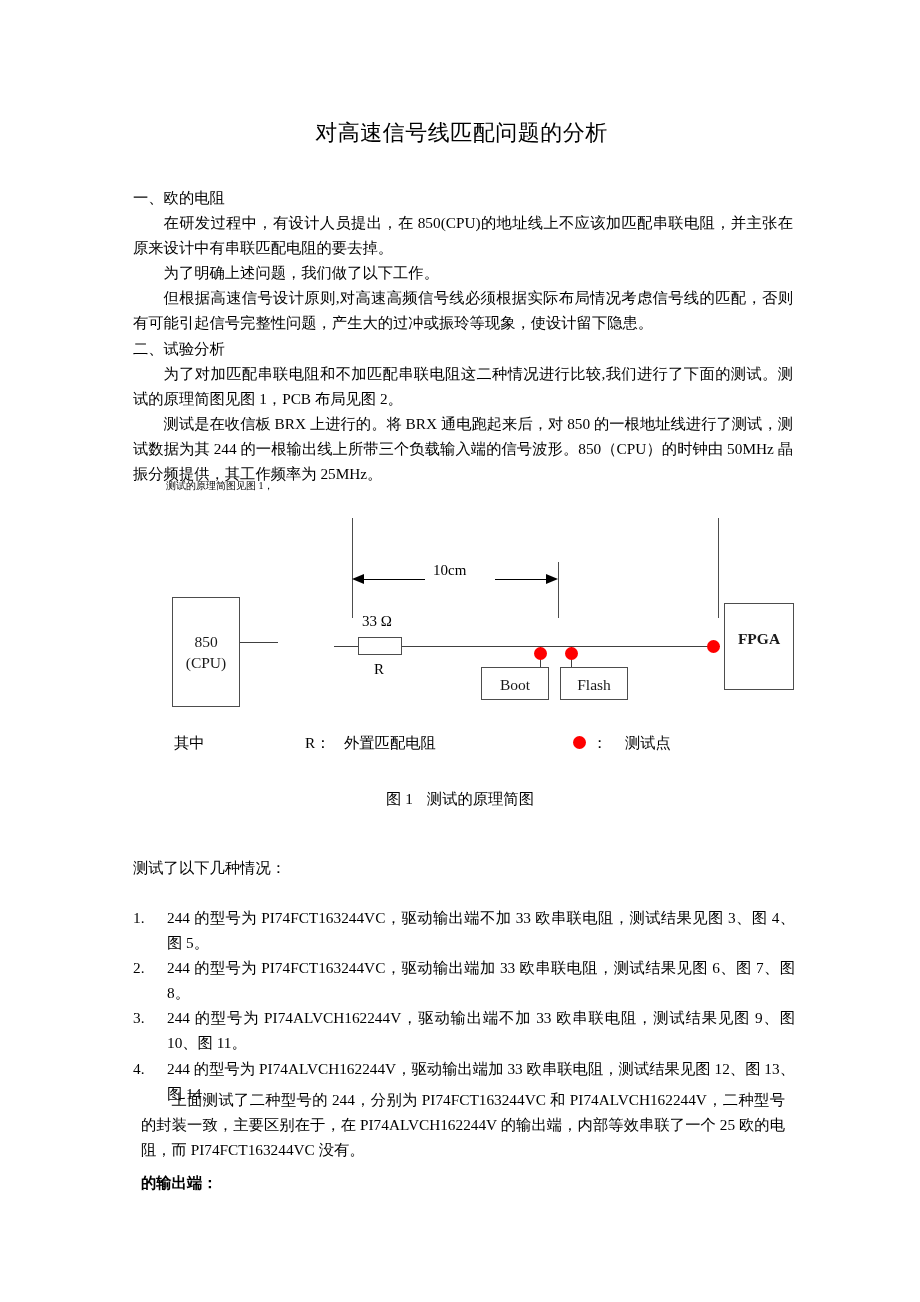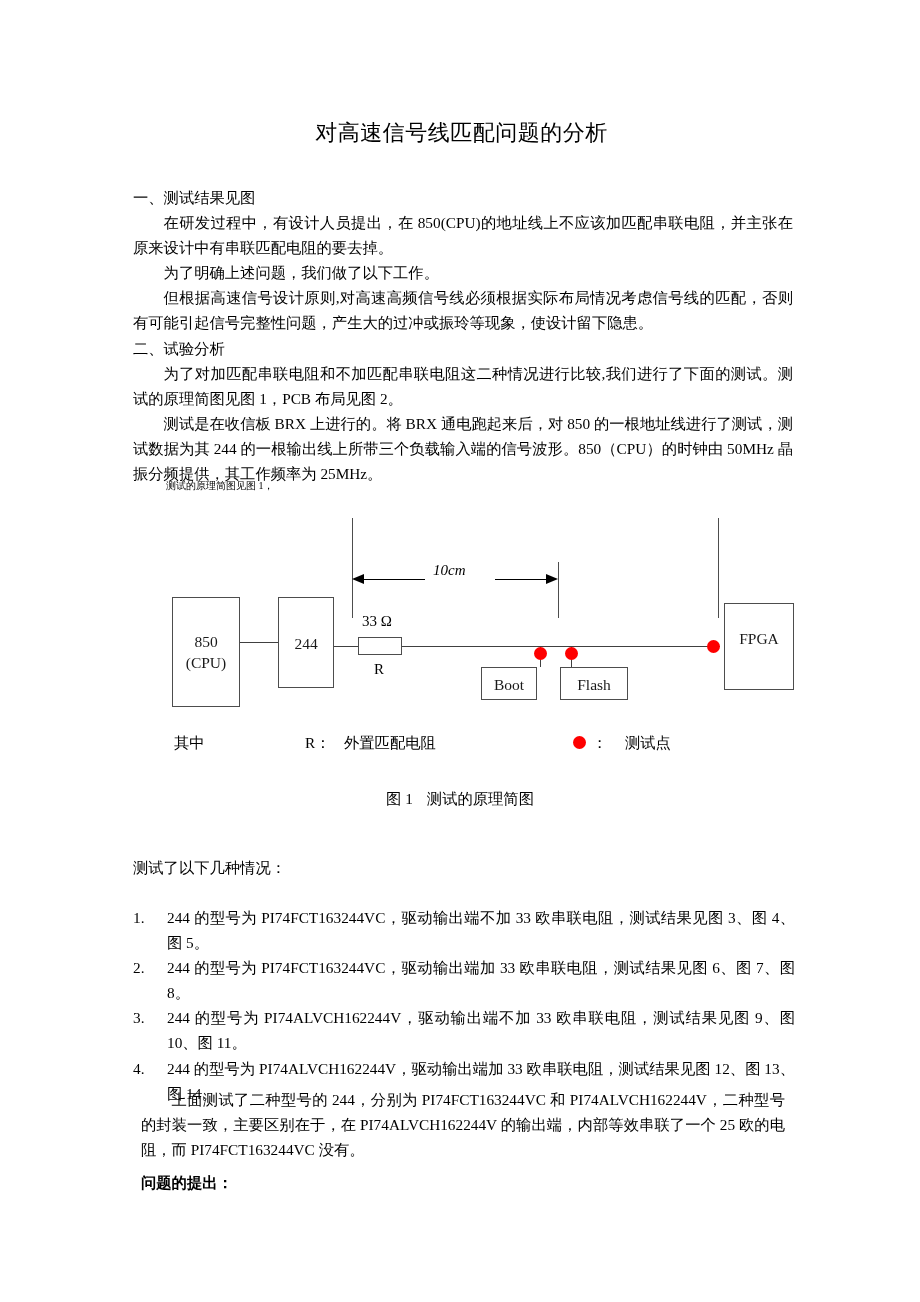--- a/index.html
+++ b/index.html
@@ -213,89 +213,84 @@
   .cap-gap { display: inline-block; width: 14px; }
 </style>
 </head>
 <body>
 
 <div class="page">
 
   <div class="doc-title">对高速信号线匹配问题的分析</div>
 
   <div class="body-text">
-    <p class="sec-head">一、测试结果见图</p>
+    <p class="sec-head">一、欧的电阻</p>
     <p class="indent2">在研发过程中，有设计人员提出，在 850(CPU)的地址线上不应该加匹配串联电阻，并主张在原来设计中有串联匹配电阻的要去掉。</p>
     <p class="indent2">为了明确上述问题，我们做了以下工作。</p>
     <p class="indent2">但根据高速信号设计原则,对高速高频信号线必须根据实际布局情况考虑信号线的匹配，否则有可能引起信号完整性问题，产生大的过冲或振玲等现象，使设计留下隐患。</p>
     <p class="sec-head">二、试验分析</p>
     <p class="indent2">为了对加匹配串联电阻和不加匹配串联电阻这二种情况进行比较,我们进行了下面的测试。测试的原理简图见图 1，PCB 布局见图 2。</p>
     <p class="indent2">测试是在收信板 BRX 上进行的。将 BRX 通电跑起来后，对 850 的一根地址线进行了测试，测试数据为其 244 的一根输出线上所带三个负载输入端的信号波形。850（CPU）的时钟由 50MHz 晶振分频提供，其工作频率为 25MHz。</p>
   </div>
 
   <div class="figure">
 
     <div class="fig-lead">测试的原理简图见图 1，</div>
 
     <div class="vline" style="left:352px; top:18px; height:100px;"></div>
     <div class="vline" style="left:558px; top:62px; height:56px;"></div>
     <div class="vline" style="left:718px; top:18px; height:100px;"></div>
 
 
-    <div class="dim-row" style="left:352px; top:72px; width:206px;font-style:italic;">
+    <div class="dim-row" style="left:352px; top:72px; width:206px;">
       <div class="arrow-l" style="left:0px;"></div>
       <div class="dim-seg" style="left:11px; width:62px;"></div>
       <div class="dim-label" style="left:78px; top:-10px;">10cm</div>
       <div class="dim-seg" style="left:143px; width:51px;"></div>
       <div class="arrow-r" style="left:194px;"></div>
     </div>
 
     <div class="blk" style="left:172px; top:97px; width:68px; height:110px;text-align:center;">
       <div class="blk-inner">
         <div>850</div>
         <div>(CPU)</div>
       </div>
     </div>
 
     <div class="wire" style="left:240px; top:142px; width:38px;"></div>
 
-    <div class="blk" style="left:278px; top:97px; width:56px; height:91px;">
-      <div class="blk-inner">
-        <div>244</div>
-      </div>
-    </div>
 
     <div class="wire" style="left:334px; top:146px; width:24px;"></div>
 
     <div class="res-body" style="left:358px; top:137px; width:44px; height:18px;"></div>
     <div class="res-label" style="left:362px; top:112px;">33 Ω</div>
     <div class="res-label" style="left:374px; top:160px;">R</div>
 
     <div class="wire" style="left:402px; top:146px; width:318px;"></div>
 
     <div class="wire-v" style="left:540px; top:146px; height:21px;"></div>
     <div class="tp" style="left:534px; top:147px;"></div>
-    <div class="blk" style="left:481px; top:167px; width:56px; height:33px;">
+    <div class="blk" style="left:481px; top:167px; width:68px; height:33px;">
       <div class="blk-inner">
         <div>Boot</div>
       </div>
     </div>
 
     <div class="wire-v" style="left:571px; top:146px; height:21px;"></div>
     <div class="tp" style="left:565px; top:147px;"></div>
     <div class="blk" style="left:560px; top:167px; width:68px; height:33px;">
       <div class="blk-inner">
         <div>Flash</div>
       </div>
     </div>
 
     <div class="tp" style="left:707px; top:140px;"></div>
 
     <div class="blk" style="left:724px; top:103px; width:70px; height:87px;">
-      <div class="blk-inner" style="top:24px; transform:none;">
+      <div class="blk-inner" style="top:24px; transform:none;font-weight:bold;">
         <div>FPGA</div>
       </div>
     </div>
 
     <div class="legend-item" style="left:174px; top:232px;">其中</div>
     <div class="legend-item" style="left:305px; top:232px;">R：</div>
     <div class="legend-item" style="left:344px; top:232px;">外置匹配电阻</div>
     <div class="legend-dot" style="left:573px; top:236px;"></div>
     <div class="legend-item" style="left:592px; top:232px;">：</div>
     <div class="legend-item" style="left:625px; top:232px;">测试点</div>
@@ -317,16 +312,16 @@
     <p class="num-item">
       <span class="num">3.</span><span>244 的型号为 PI74ALVCH162244V，驱动输出端不加 33 欧串联电阻，测试结果见图 9、图 10、图 11。</span>
     </p>
     <p class="num-item">
       <span class="num">4.</span><span>244 的型号为 PI74ALVCH162244V，驱动输出端加 33 欧串联电阻，测试结果见图 12、图 13、图 14。</span>
     </p>
   </div>
 
   <div class="tail-text">
     <p class="indent2">上面测试了二种型号的 244，分别为 PI74FCT163244VC 和 PI74ALVCH162244V，二种型号的封装一致，主要区别在于，在 PI74ALVCH162244V 的输出端，内部等效串联了一个 25 欧的电阻，而 PI74FCT163244VC 没有。</p>
-    <p class="bold">问题的提出：</p>
+    <p class="bold">的输出端：</p>
   </div>
 
 </div>
 
 </body></html>

